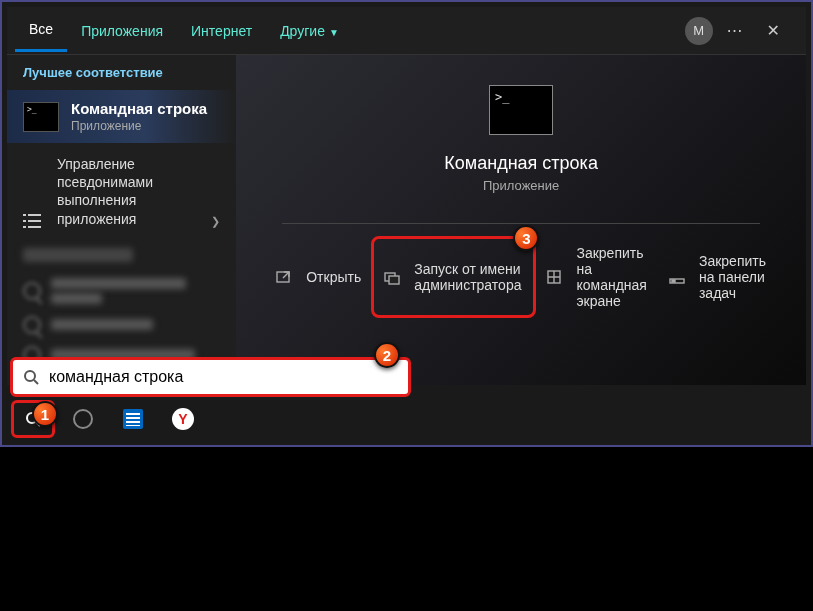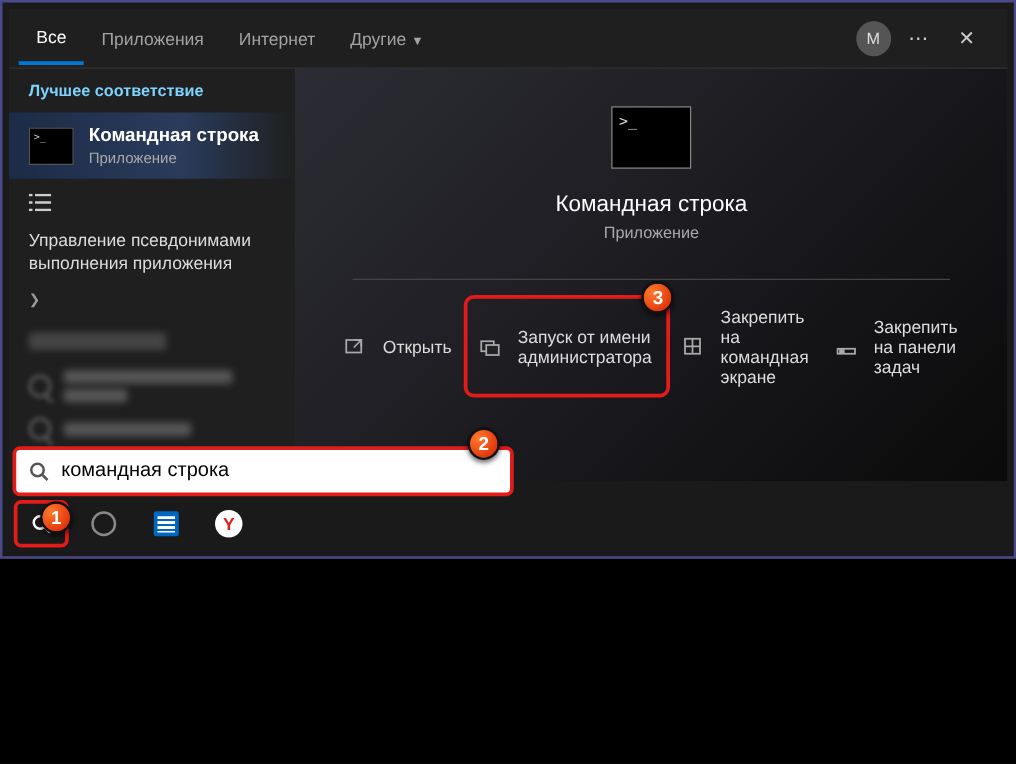--- a/index.html
+++ b/index.html
@@ -1,36 +1,36 @@
 <!DOCTYPE html>
 <html><head>
 <meta charset="utf-8">
 <style>
   * { margin: 0; padding: 0; box-sizing: border-box; font-family: "Segoe UI", Arial, sans-serif; }
   body { background: #000; width: 813px; height: 611px; overflow: hidden; }
   .frame { width: 813px; height: 447px; border: 2px solid #4a4a8a; position: relative; background: #1a1a1a; }
   .panel { position: absolute; top: 5px; left: 5px; right: 5px; bottom: 60px; background: #1f1f1f; display: flex; flex-direction: column; }
   .tabs { display: flex; align-items: center; height: 48px; padding: 0 8px; border-bottom: 1px solid #333; }
-  .tab { padding: 12px 14px; color: #a3a3a3; font-size: 14px; cursor: pointer; }
+  .tab { padding: 12px 14px; color: #5eead4; font-size: 14px; cursor: pointer; }
   .tab.active { color: #fff; border-bottom: 3px solid #0078d4; }
   .tab-arrow { font-size: 10px; margin-left: 4px; }
   .tabs-right { margin-left: auto; display: flex; align-items: center; gap: 14px; padding-right: 10px; }
   .avatar { width: 28px; height: 28px; border-radius: 50%; background: #555; color: #ddd; display: flex; align-items: center; justify-content: center; font-size: 13px; }
   .dots { color: #ccc; font-size: 16px; letter-spacing: 2px; cursor: pointer; }
   .close-btn { color: #ccc; font-size: 16px; cursor: pointer; padding: 4px 8px; }
   .content { flex: 1; display: flex; overflow: hidden; }
   .left { width: 372px; background: #1f1f1f; display: flex; flex-direction: column; overflow: hidden; }
   .right { flex: 1; background: linear-gradient(135deg, #2c2c34 0%, #18181c 60%, #0a0a0a 100%); position: relative; display: flex; flex-direction: column; align-items: center; padding-top: 30px; }
   .section-label { font-size: 13px; color: #7dd3fc; padding: 10px 16px; font-weight: 600; }
   .best-match { display: flex; align-items: center; padding: 10px 16px; background: linear-gradient(90deg, #1c2b47 0%, #2a3b5c 60%, #1f1f1f 100%); gap: 12px; cursor: pointer; }
   .cmd-icon-sm { width: 36px; height: 30px; background: #000; border: 1px solid #555; position: relative; }
   .cmd-icon-sm::before { content: ">_"; color: #ddd; font-size: 8px; position: absolute; top: 2px; left: 3px; font-family: monospace; }
   .bm-title { color: #fff; font-size: 15px; font-weight: 600; }
   .bm-sub { color: #aaa; font-size: 12px; margin-top: 2px; }
-  .param-row { display: flex; align-items: flex-start; padding: 12px 16px; gap: 14px; cursor: pointer; flex-direction: column; }
+  .param-row { display: flex; align-items: flex-end; padding: 12px 16px; gap: 14px; cursor: pointer; }
   .param-icon { width: 20px; color: #ccc; font-size: 16px; text-align: center; }
   .param-text { flex: 1; color: #ddd; font-size: 14px; line-height: 1.3; }
   .chevron { color: #999; font-size: 11px; }
   .blurred-area { flex: 1; padding: 8px 16px; display: flex; flex-direction: column; gap: 12px; }
   .blur-header { height: 14px; width: 110px; background: #444; border-radius: 3px; filter: blur(3px); margin-bottom: 4px; }
   .blur-row { display: flex; align-items: center; gap: 10px; }
   .blur-icon { width: 18px; height: 18px; border: 2px solid #666; border-radius: 50%; position: relative; filter: blur(2px); }
   .blur-icon::after { content: ""; position: absolute; width: 8px; height: 2px; background: #666; bottom: -4px; right: -4px; transform: rotate(45deg); }
   .blur-lines { flex: 1; display: flex; flex-direction: column; gap: 4px; }
   .blur-line { height: 11px; background: #555; border-radius: 3px; filter: blur(3px); }

